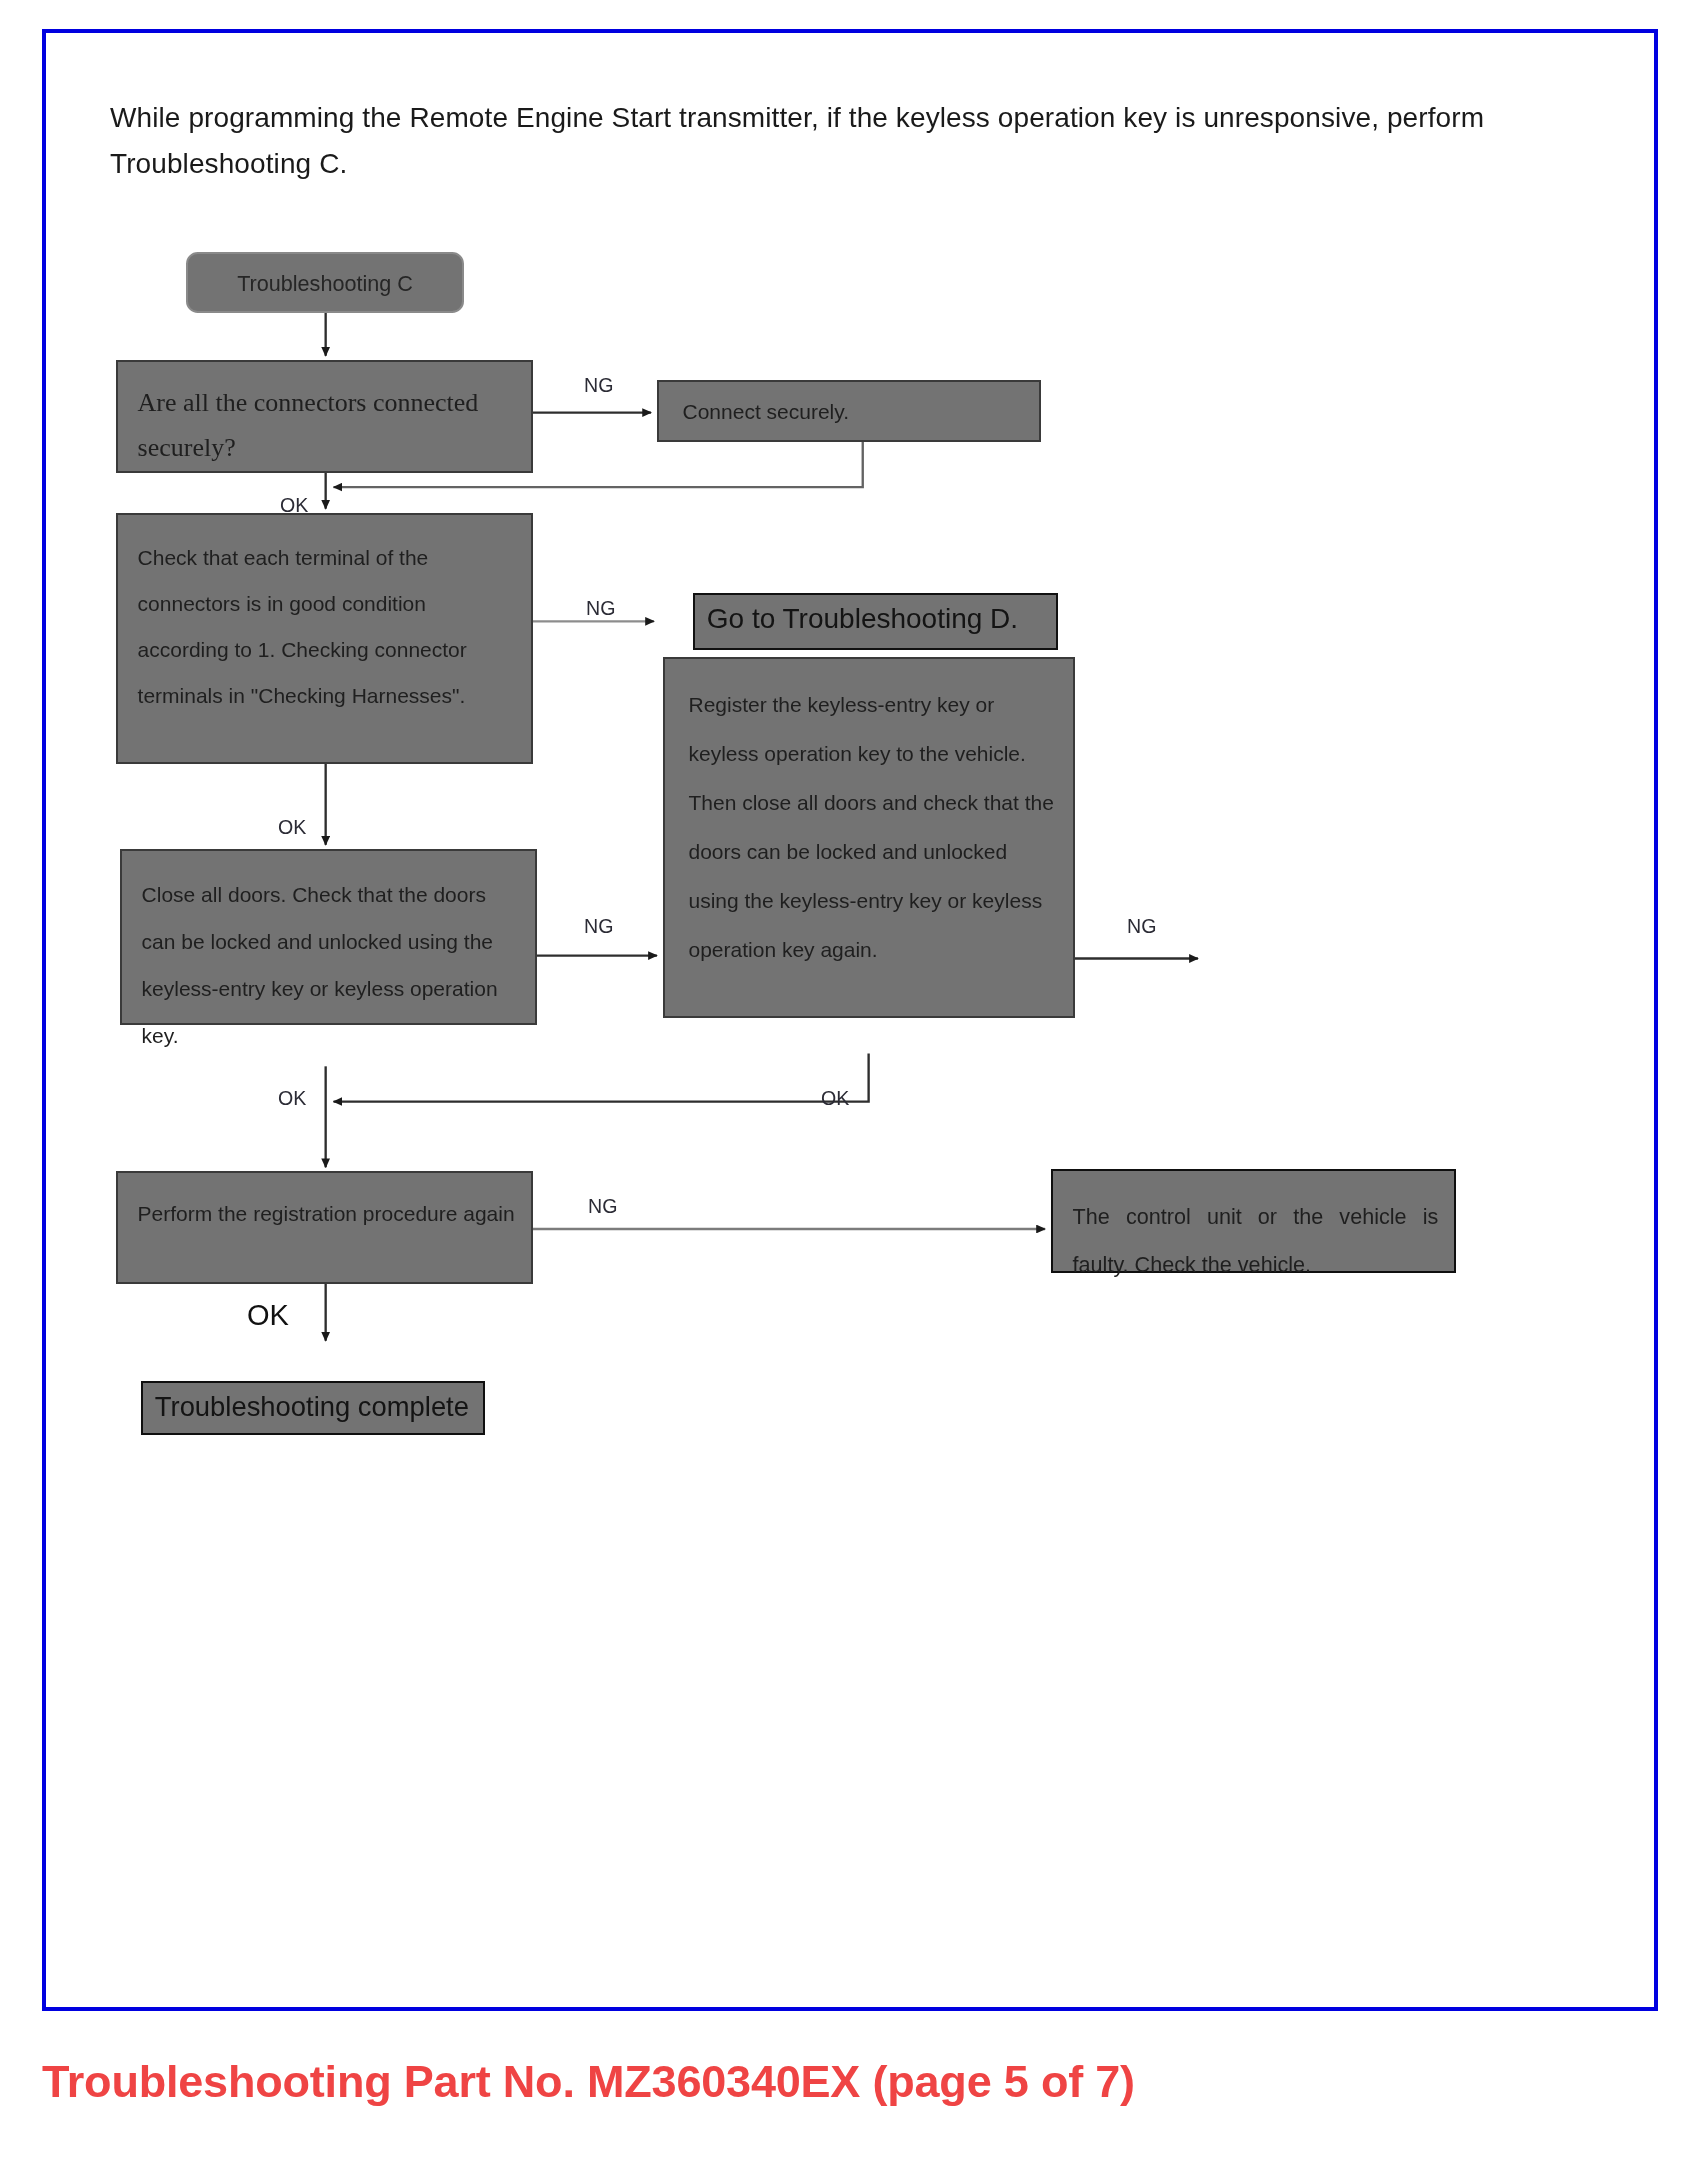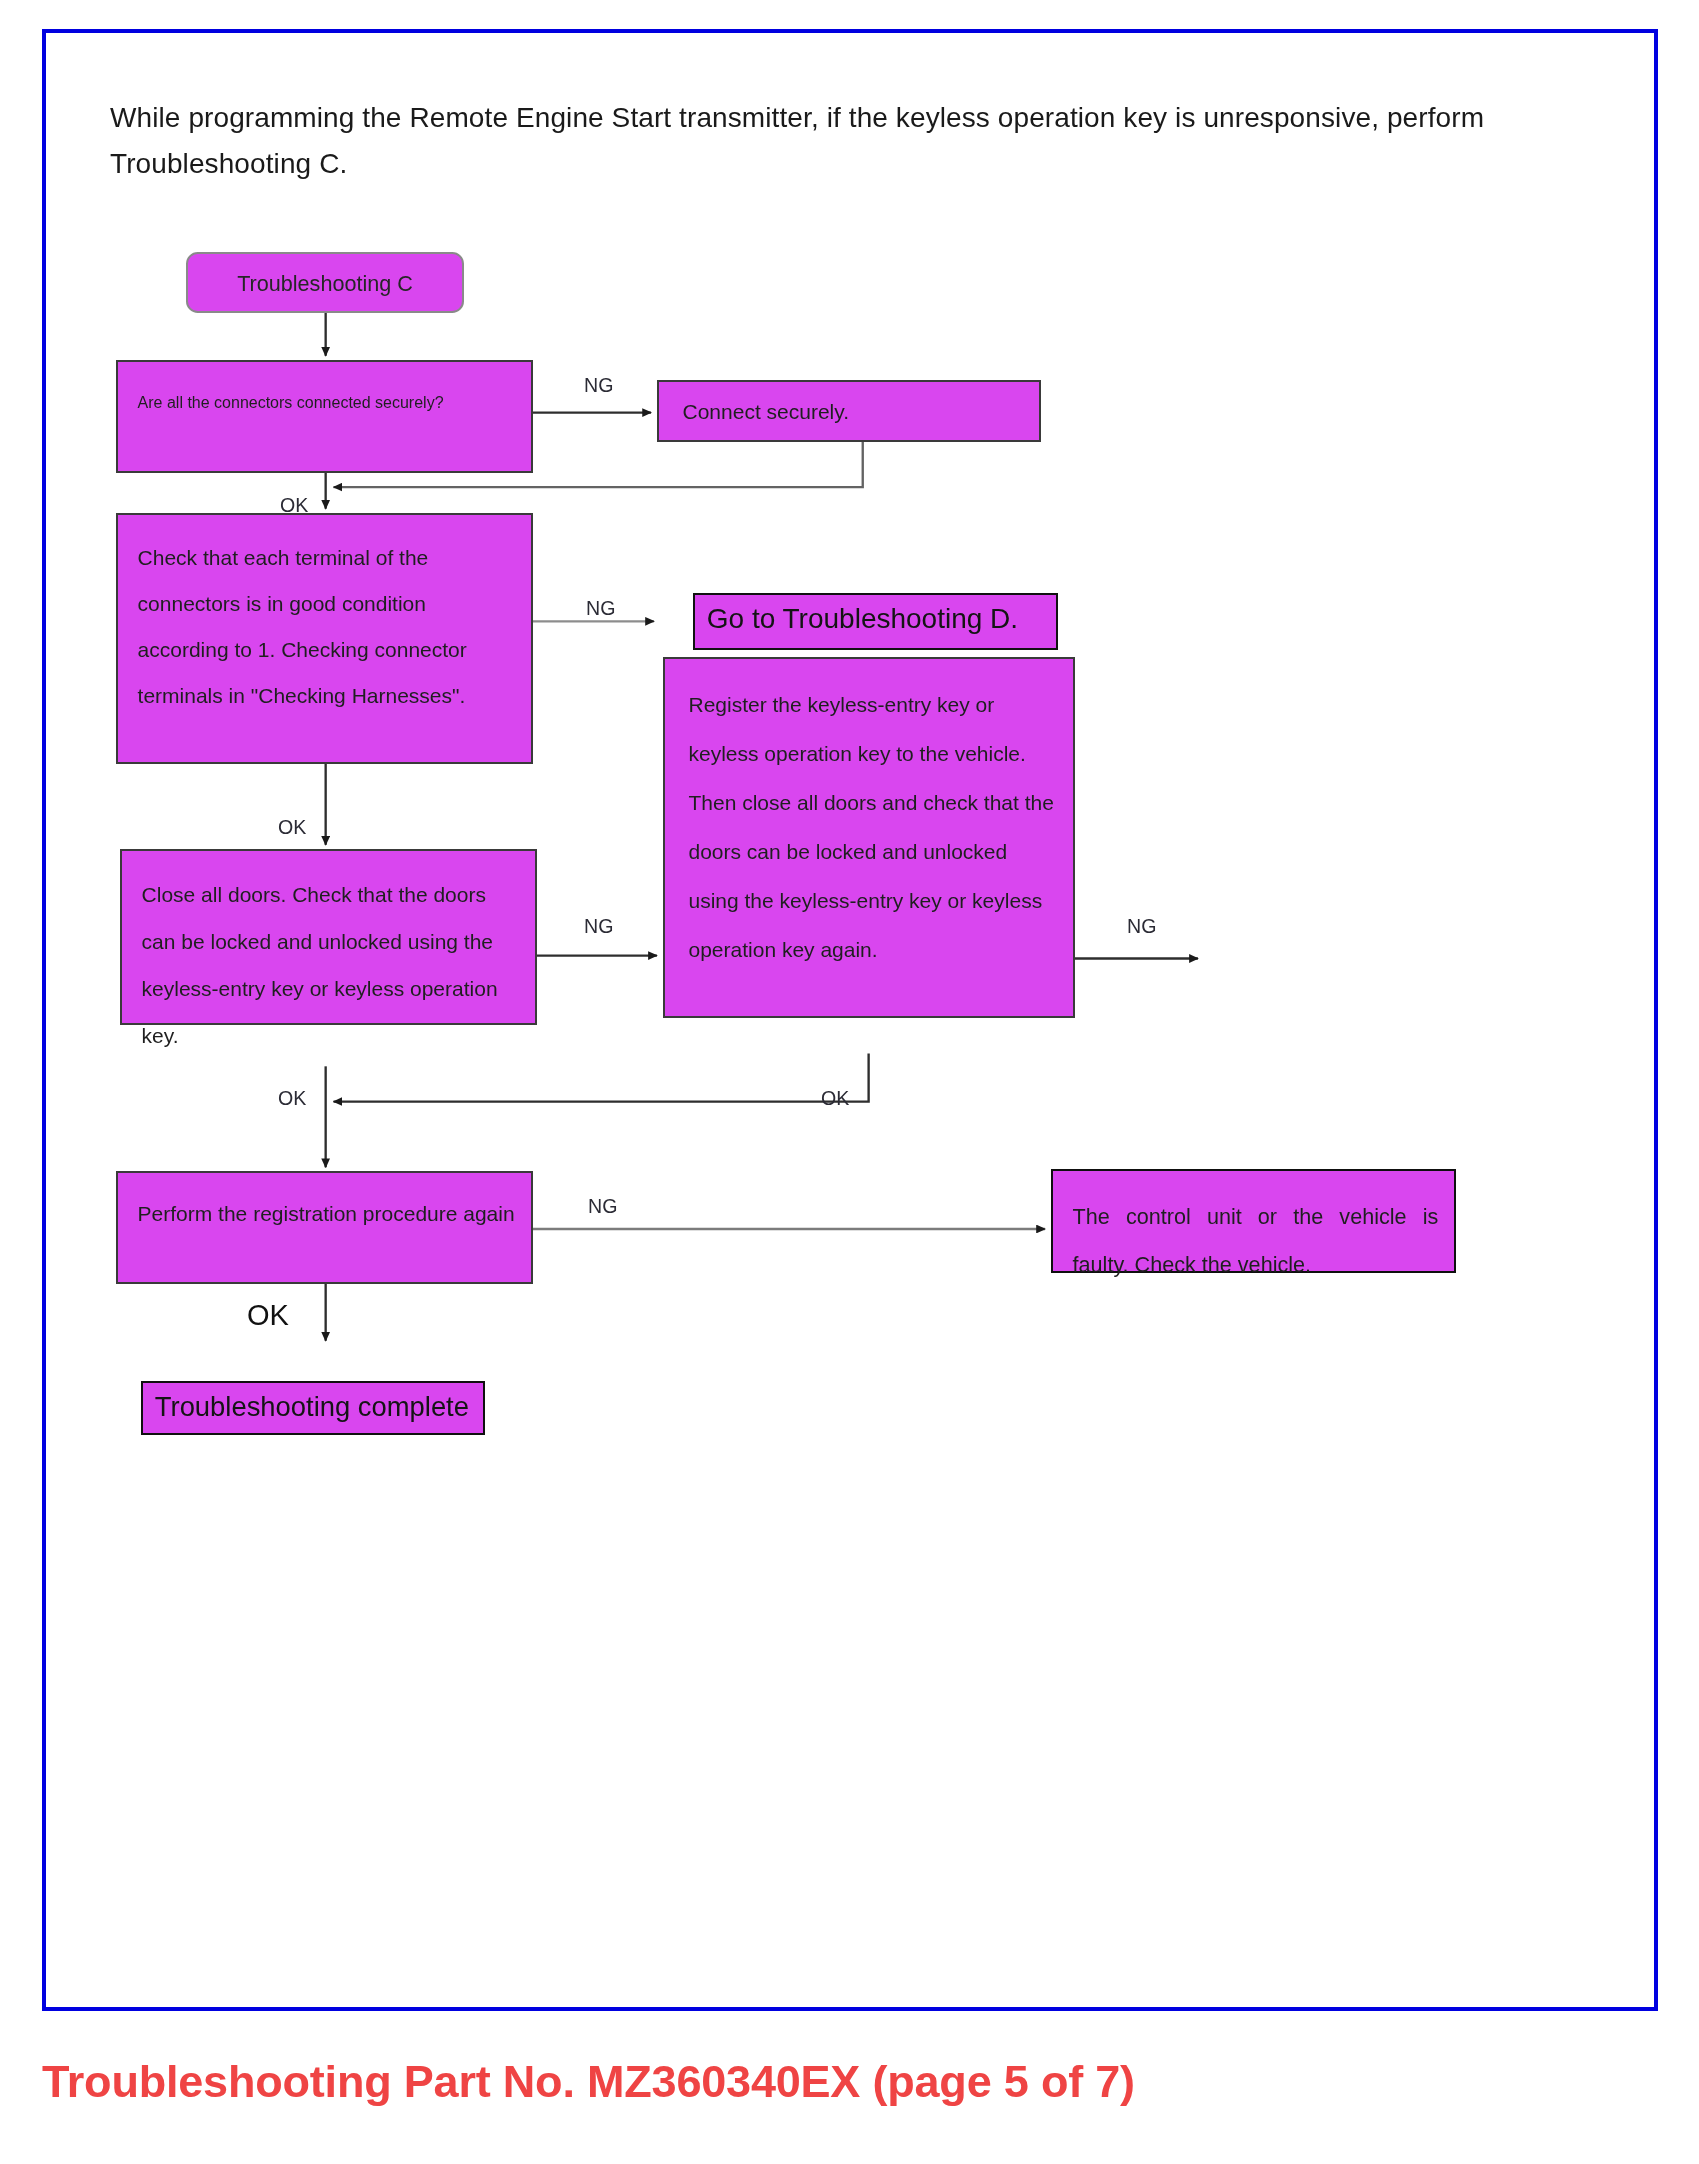--- a/index.html
+++ b/index.html
@@ -47,21 +47,21 @@
     top: 0;
     width: 1700px;
     height: 2164px;
     pointer-events: none;
   }
   #flow > * { pointer-events: auto; }
 
   .node {
     position: absolute;
     box-sizing: border-box;
-    background: #d946ef;
+    background: #737373;
     border: 2px solid #3a3a3a;
     color: #1f1f1f;
   }
   .node .txt {
     display: block;
     position: absolute;
     left: 0; right: 0;
   }
 
   
@@ -74,21 +74,21 @@
     top: 16.7px;
     text-align: center;
     font-size: 21.6px;
     color: #262626;
   }
 
   
   #n-d1 { left: 116px; top: 360px; width: 417px; height: 113px; border-width: 2px; }
   #n-d1 .txt {
     top: 17.6px; left: 19.6px; right: 5px;
-    font-size: 16px; line-height: 45px;
+    font-size: 26px; line-height: 45px; font-family: Liberation Serif, serif;
   }
 
   
   #n-connect { left: 657px; top: 380px; width: 384px; height: 62px; }
   #n-connect .txt { top: 17.6px; left: 23.5px; font-size: 21px; }
 
   
   #n-d2 { left: 116px; top: 513px; width: 417px; height: 251px; }
   #n-d2 .txt {
     top: 19.6px; left: 19.6px; right: 11.8px;

